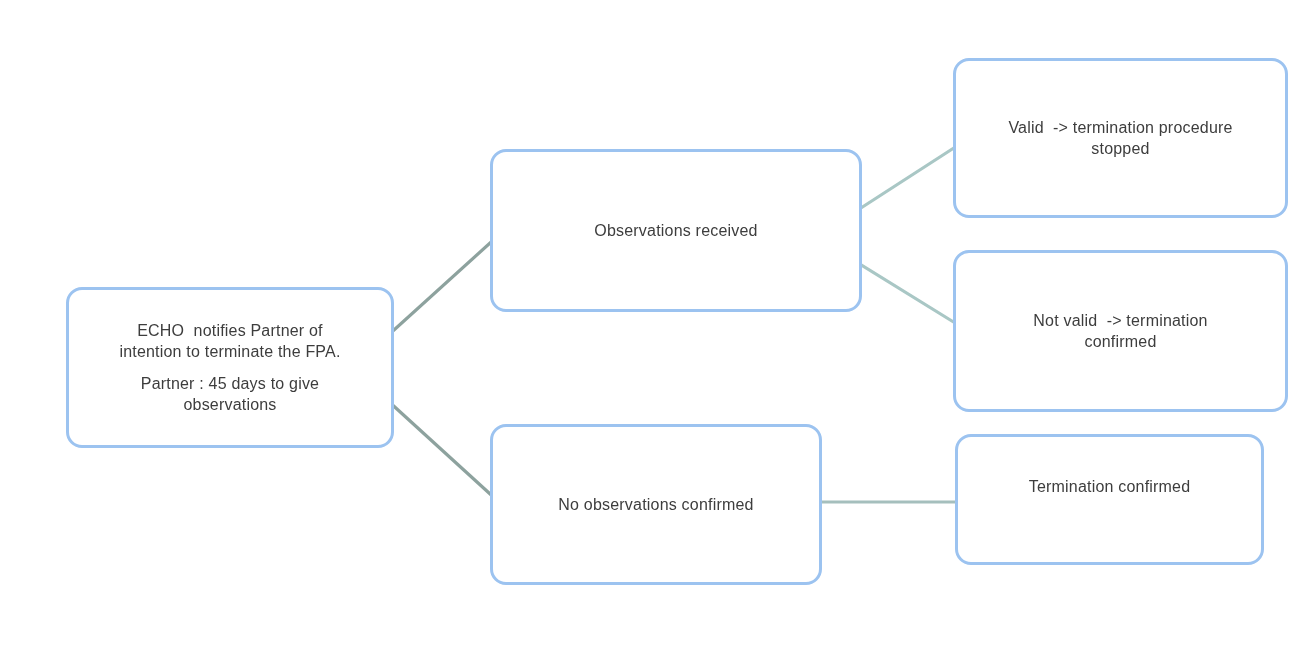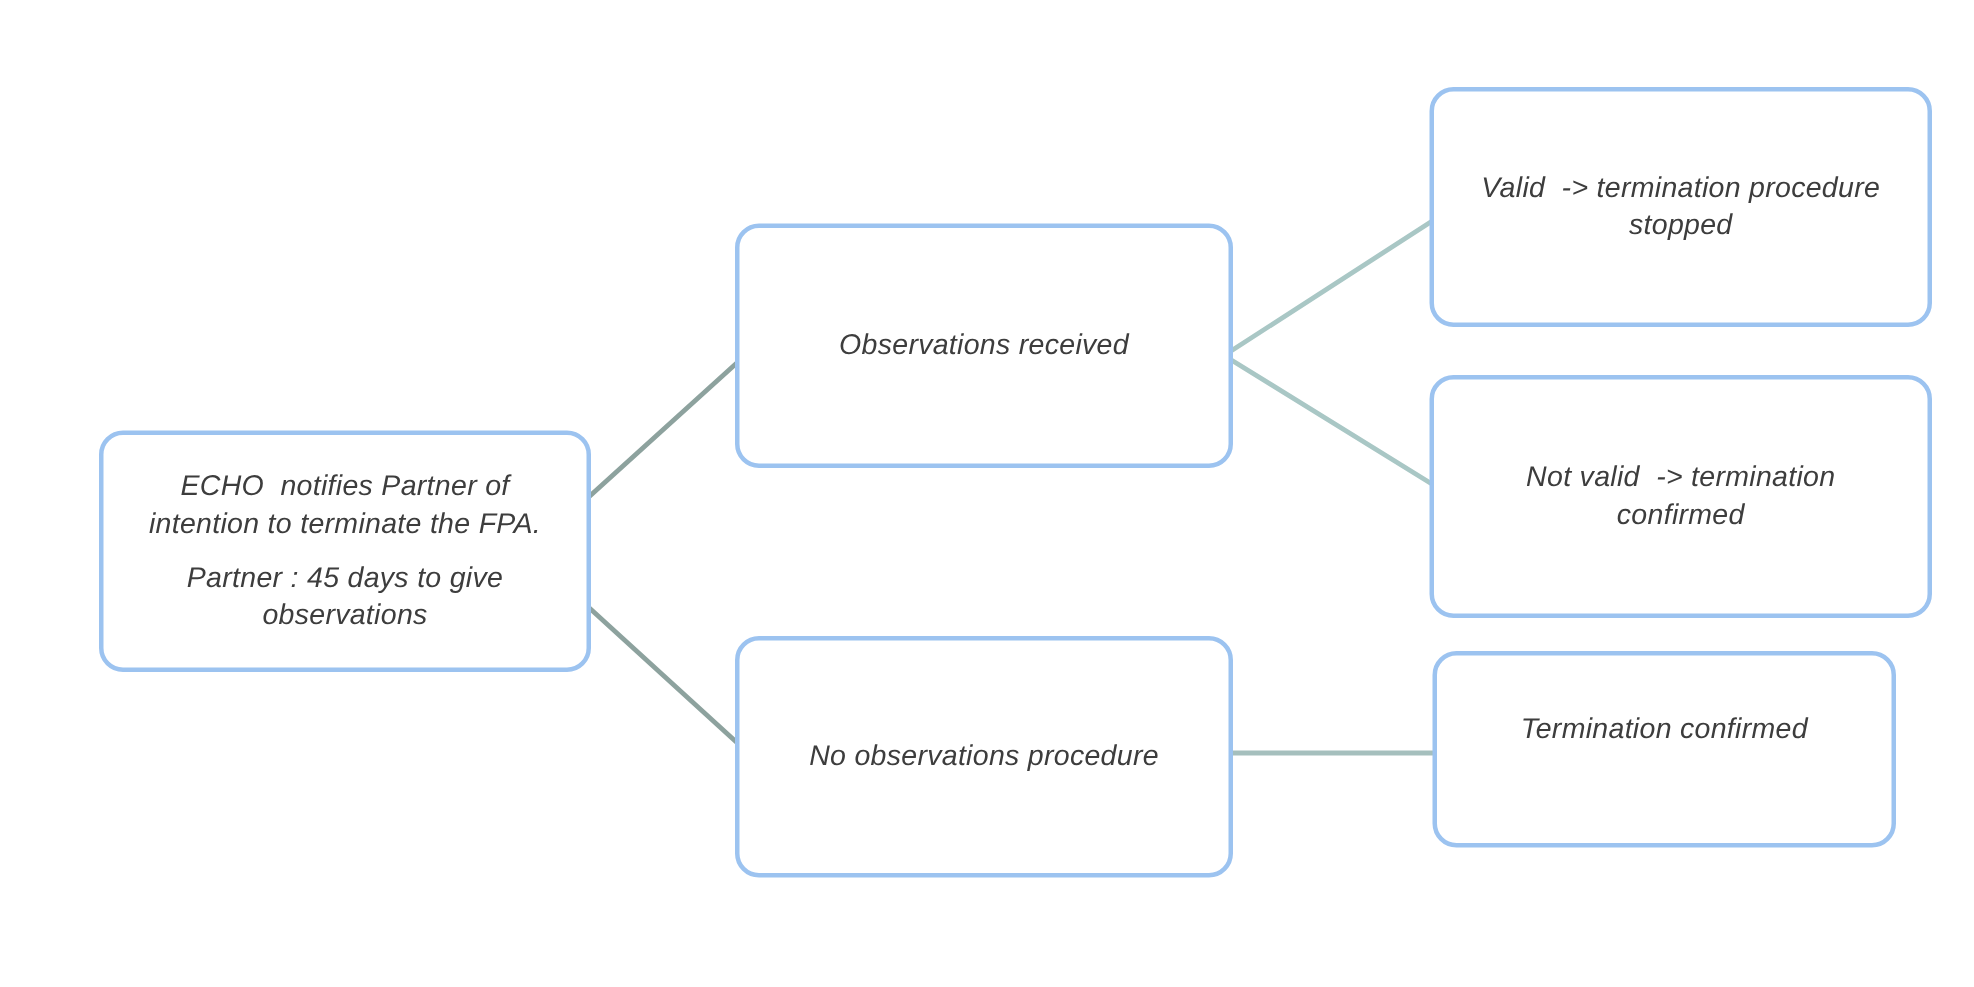--- a/index.html
+++ b/index.html
@@ -31,35 +31,34 @@
     box-sizing: border-box;
     background: var(--box-fill, #ffffff);
     border: 3.5px solid var(--box-border, #9cc3f0);
     border-radius: 16px;
     display: flex;
     flex-direction: column;
     align-items: center;
     justify-content: center;
     text-align: center;
     color: var(--text, #3d3d3d);
-    font-size: 19px;
+    font-size: 16px;
     line-height: 1.32;
     letter-spacing: 0.2px;
     padding: 6px 8px;
-    font-style: italic;
   }
   .node p {
     margin: 0;
     white-space: pre-wrap;
   }
   .node p + p {
     margin-top: 11px;
   }
   .node-root     { left: 30px;  top: 287px; width: 328px; height: 161px; margin-left: 36px; }
-  .node-obs      { left: 490px; top: 149px; width: 332px; height: 163px; border-radius: 16px; }
+  .node-obs      { left: 490px; top: 149px; width: 372px; height: 163px; border-radius: 16px; }
   .node-noobs    { left: 490px; top: 424px; width: 332px; height: 161px; }
   .node-valid    { left: 953px; top: 58px;  width: 335px; height: 160px; }
   .node-notvalid { left: 953px; top: 250px; width: 335px; height: 162px; }
   .node-term     { left: 955px; top: 434px; width: 309px; height: 131px; padding-bottom: 32px; }
 </style>
 </head>
 <body>
 
 <div class="canvas" style="--background: #ffffff; --box-border: #9cc3f0; --box-fill: #ffffff; --text: #3d3d3d; --connector-left: #8da29e; --connector-right: #a9c7c5; --connector-bottom: #a5bfbd;">
 
@@ -76,21 +75,21 @@
 intention to terminate the FPA.</p>
     <p>Partner : 45 days to give
 observations</p>
   </div>
 
   <div class="node node-obs">
     <p>Observations received</p>
   </div>
 
   <div class="node node-noobs">
-    <p>No observations procedure</p>
+    <p>No observations confirmed</p>
   </div>
 
   <div class="node node-valid">
     <p>Valid  -&gt; termination procedure
 stopped</p>
   </div>
 
   <div class="node node-notvalid">
     <p>Not valid  -&gt; termination
 confirmed</p>

